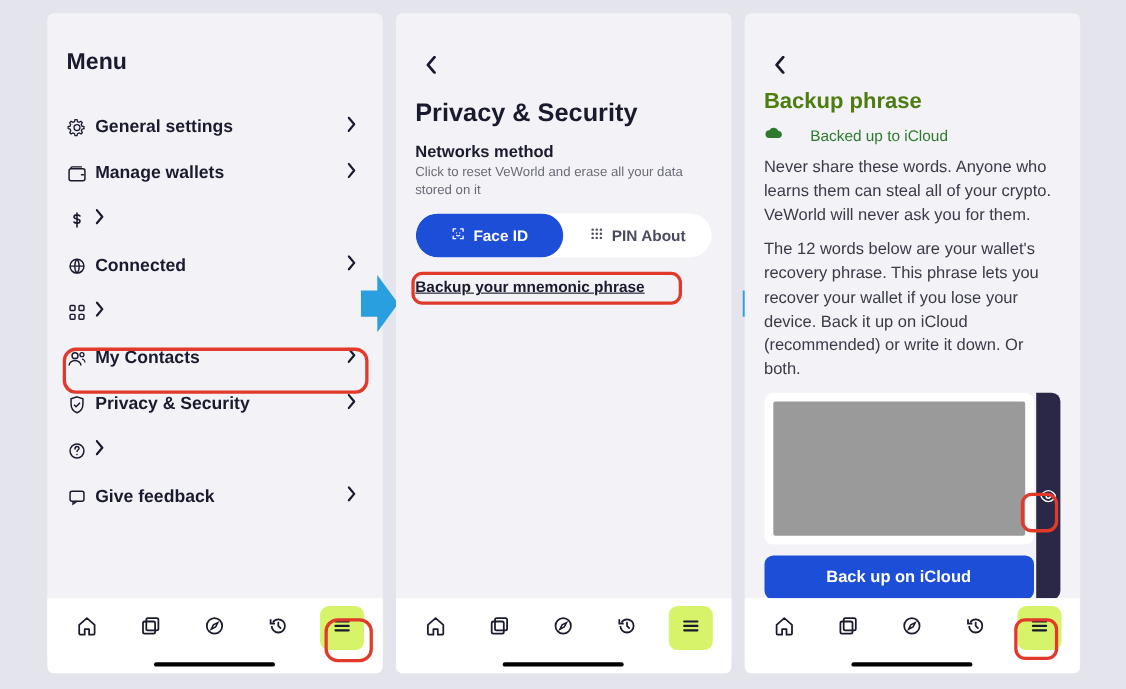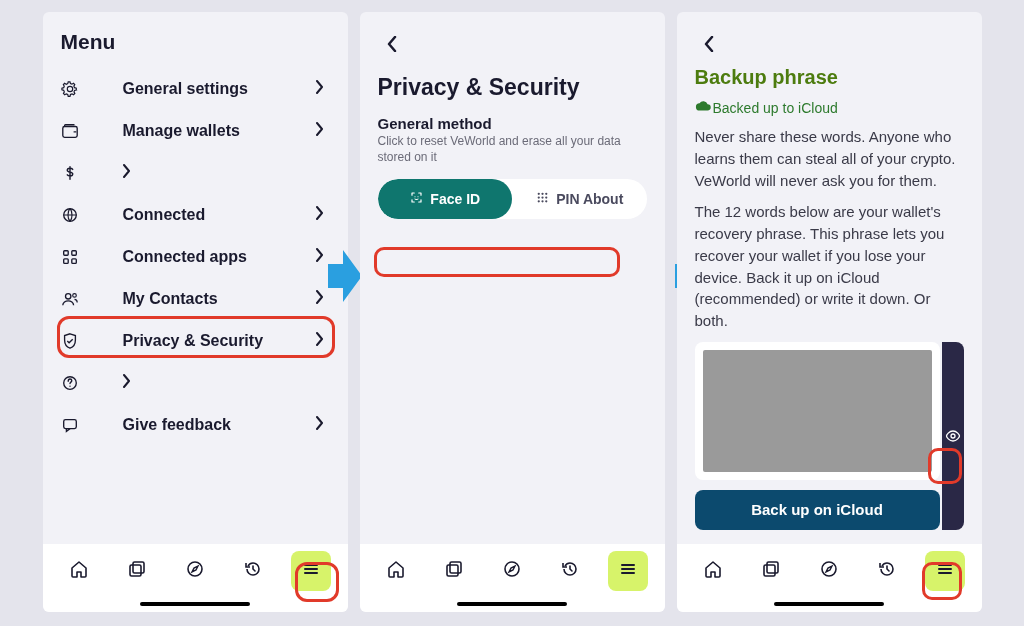--- a/index.html
+++ b/index.html
@@ -1,47 +1,47 @@
 <!DOCTYPE html>
 <html><head>
   <meta charset="utf-8">
   <style>
     * { box-sizing: border-box; margin: 0; padding: 0; font-family: -apple-system, BlinkMacSystemFont, 'Segoe UI', Helvetica, sans-serif; }
     body { background: #e4e4ec; display: flex; justify-content: center; align-items: flex-start; padding: 12px; gap: 12px; height: 626px; width: 1024px; position: relative; }
     .phone { width: 305px; height: 600px; background: #f2f2f7; border-radius: 6px; display: flex; flex-direction: column; position: relative; overflow: hidden; }
-    .content { flex: 1; padding: 18px 18px 0 18px; overflow: hidden; }
+    .content { flex: 1; padding: 33px 18px 0 18px; overflow: hidden; }
     .menu-title { font-size: 21px; font-weight: 700; color: #1a1a2e; margin-bottom: 14px; }
-    .menu-item { display: flex; align-items: center; height: 42px; cursor: pointer; gap: 36px; }
+    .menu-item { display: flex; align-items: flex-end; height: 42px; cursor: pointer; }
     .menu-item .mi-icon { width: 26px; display: flex; align-items: center; justify-content: flex-start; color: #1a1a2e; }
     .menu-item .mi-icon svg { width: 18px; height: 18px; }
     .menu-item .mi-label { flex: 1; font-size: 16px; font-weight: 600; color: #1a1a2e; }
     .menu-item .mi-chev { width: 14px; color: #1a1a2e; }
     .menu-item .mi-chev svg { width: 8px; height: 14px; }
     .bottom-nav { height: 54px; background: #fff; display: flex; align-items: center; justify-content: space-around; padding: 0 8px; position: relative; }
     .bn-btn { width: 40px; height: 40px; display: flex; align-items: center; justify-content: center; border-radius: 8px; cursor: pointer; color: #1a1a2e; }
     .bn-btn svg { width: 20px; height: 20px; }
     .bn-btn.active { background: #d7f36a; }
     .home-indicator { position: absolute; bottom: 6px; left: 50%; transform: translateX(-50%); width: 110px; height: 4px; background: #000; border-radius: 3px; }
     .back-btn { width: 28px; height: 28px; display: flex; align-items: center; justify-content: center; cursor: pointer; margin-bottom: 8px; color: #1a1a2e; }
     .back-btn svg { width: 10px; height: 16px; }
     .page-title { font-size: 23px; font-weight: 800; color: #1a1a2e; margin-top: 16px; margin-bottom: 14px; }
     .section-title { font-size: 15px; font-weight: 700; color: #1a1a2e; }
     .section-sub { font-size: 12px; color: #6b6b78; line-height: 1.35; margin-top: 1px; margin-bottom: 14px; }
     .seg { display: flex; background: #fff; border-radius: 22px; height: 40px; overflow: hidden; }
     .seg-item { flex: 1; display: flex; align-items: center; justify-content: center; gap: 6px; font-size: 14px; font-weight: 700; cursor: pointer; }
-    .seg-item.active { background: #0f766e; color: #fff; border-radius: 22px; }
+    .seg-item.active { background: #1d4ed8; color: #fff; border-radius: 22px; }
     .seg-item.inactive { color: #4a4a5e; }
     .seg-item svg { width: 15px; height: 15px; }
     .backup-link { margin-top: 18px; font-size: 14px; font-weight: 700; text-decoration: underline; color: #1a1a2e; display: inline-block; cursor: pointer; }
-    .status-line { display: flex; align-items: center; gap: 0; margin-top: 2px; margin-bottom: 10px; color: #2d7a2d; font-size: 14px; font-weight: 500; }
+    .status-line { display: flex; align-items: center; gap: 24px; margin-top: 2px; margin-bottom: 10px; color: #2d7a2d; font-size: 14px; font-weight: 500; }
     .status-line svg { width: 18px; height: 14px; }
     .body-text { font-size: 15px; color: #3a3a48; line-height: 1.45; margin-bottom: 10px; }
     .phrase-card { background: #fff; border-radius: 8px; padding: 8px; position: relative; margin-top: 8px; }
     .phrase-area { background: #9a9a9a; width: 100%; height: 122px; border-radius: 2px; }
-    .backup-btn { margin-top: 10px; background: #0c4a6e; color: #fff; font-weight: 700; font-size: 15px; height: 40px; display: flex; align-items: center; justify-content: center; border-radius: 8px; cursor: pointer; text-align: center; }
+    .backup-btn { margin-top: 10px; background: #1d4ed8; color: #fff; font-weight: 700; font-size: 15px; height: 40px; display: flex; align-items: center; justify-content: center; border-radius: 8px; cursor: pointer; text-align: center; }
     .side-strip { position: absolute; right: 0; top: 0; width: 22px; height: 100%; background: #2a2846; border-radius: 0 8px 8px 0; display: flex; align-items: center; justify-content: center; }
     .eye-btn { width: 22px; height: 22px; display: flex; align-items: center; justify-content: center; cursor: pointer; color: #fff; }
     .eye-btn svg { width: 16px; height: 12px; }
     .hl { position: absolute; border: 3px solid #e13a2a; border-radius: 12px; pointer-events: none; }
     .arrow { position: absolute; width: 34px; height: 52px; top: 250px; }
     .arrow svg { width: 100%; height: 100%; }
     .phrase-wrap { position: relative; padding-right: 24px; }
     .phone .bottom-area { position: relative; padding-bottom: 14px; background:#fff; }
     
     .page3-title { font-size: 20px; font-weight: 800; color: #4d7c0f; margin-top: 6px; margin-bottom: 10px; }
@@ -197,21 +197,20 @@
     <span class="mi-chev"><svg>
               <use href="#i-chev-r"></use>
             </svg></span>
         </div>
         <div class="menu-item">
     <span class="mi-icon">
             <svg>
               <use href="#i-apps"></use>
             </svg>
           </span>
-    <span class="mi-label">Connected apps</span>
     <span class="mi-chev"><svg>
               <use href="#i-chev-r"></use>
             </svg></span>
         </div>
         <div class="menu-item">
     <span class="mi-icon">
             <svg>
               <use href="#i-contacts"></use>
             </svg>
           </span>
@@ -294,36 +293,37 @@
     </svg></div>
 
 <div class="phone">
   <div class="content">
     <div class="back-btn">
         <svg>
           <use href="#i-chev-l"></use>
         </svg>
       </div>
     <div class="page-title">Privacy &amp; Security</div>
-    <div class="section-title">General method</div>
+    <div class="section-title">Networks method</div>
     <div class="section-sub">Click to reset VeWorld and erase all your data stored on it</div>
     <div class="seg">
       <div class="seg-item active">
         <span><svg>
               <use href="#i-face"></use>
             </svg></span>
         <span>Face ID</span>
       </div>
       <div class="seg-item inactive">
         <span><svg>
               <use href="#i-pin"></use>
             </svg></span>
         <span>PIN About</span>
       </div>
     </div>
+    <a class="backup-link">Backup your mnemonic phrase</a>
   </div>
   <div class="bottom-area">
     <div class="bottom-nav" id="nav2">
         <div class="bn-btn">
           <span><svg>
               <use href="#i-home"></use>
             </svg></span>
         </div>
         <div class="bn-btn">
           <span><svg>

